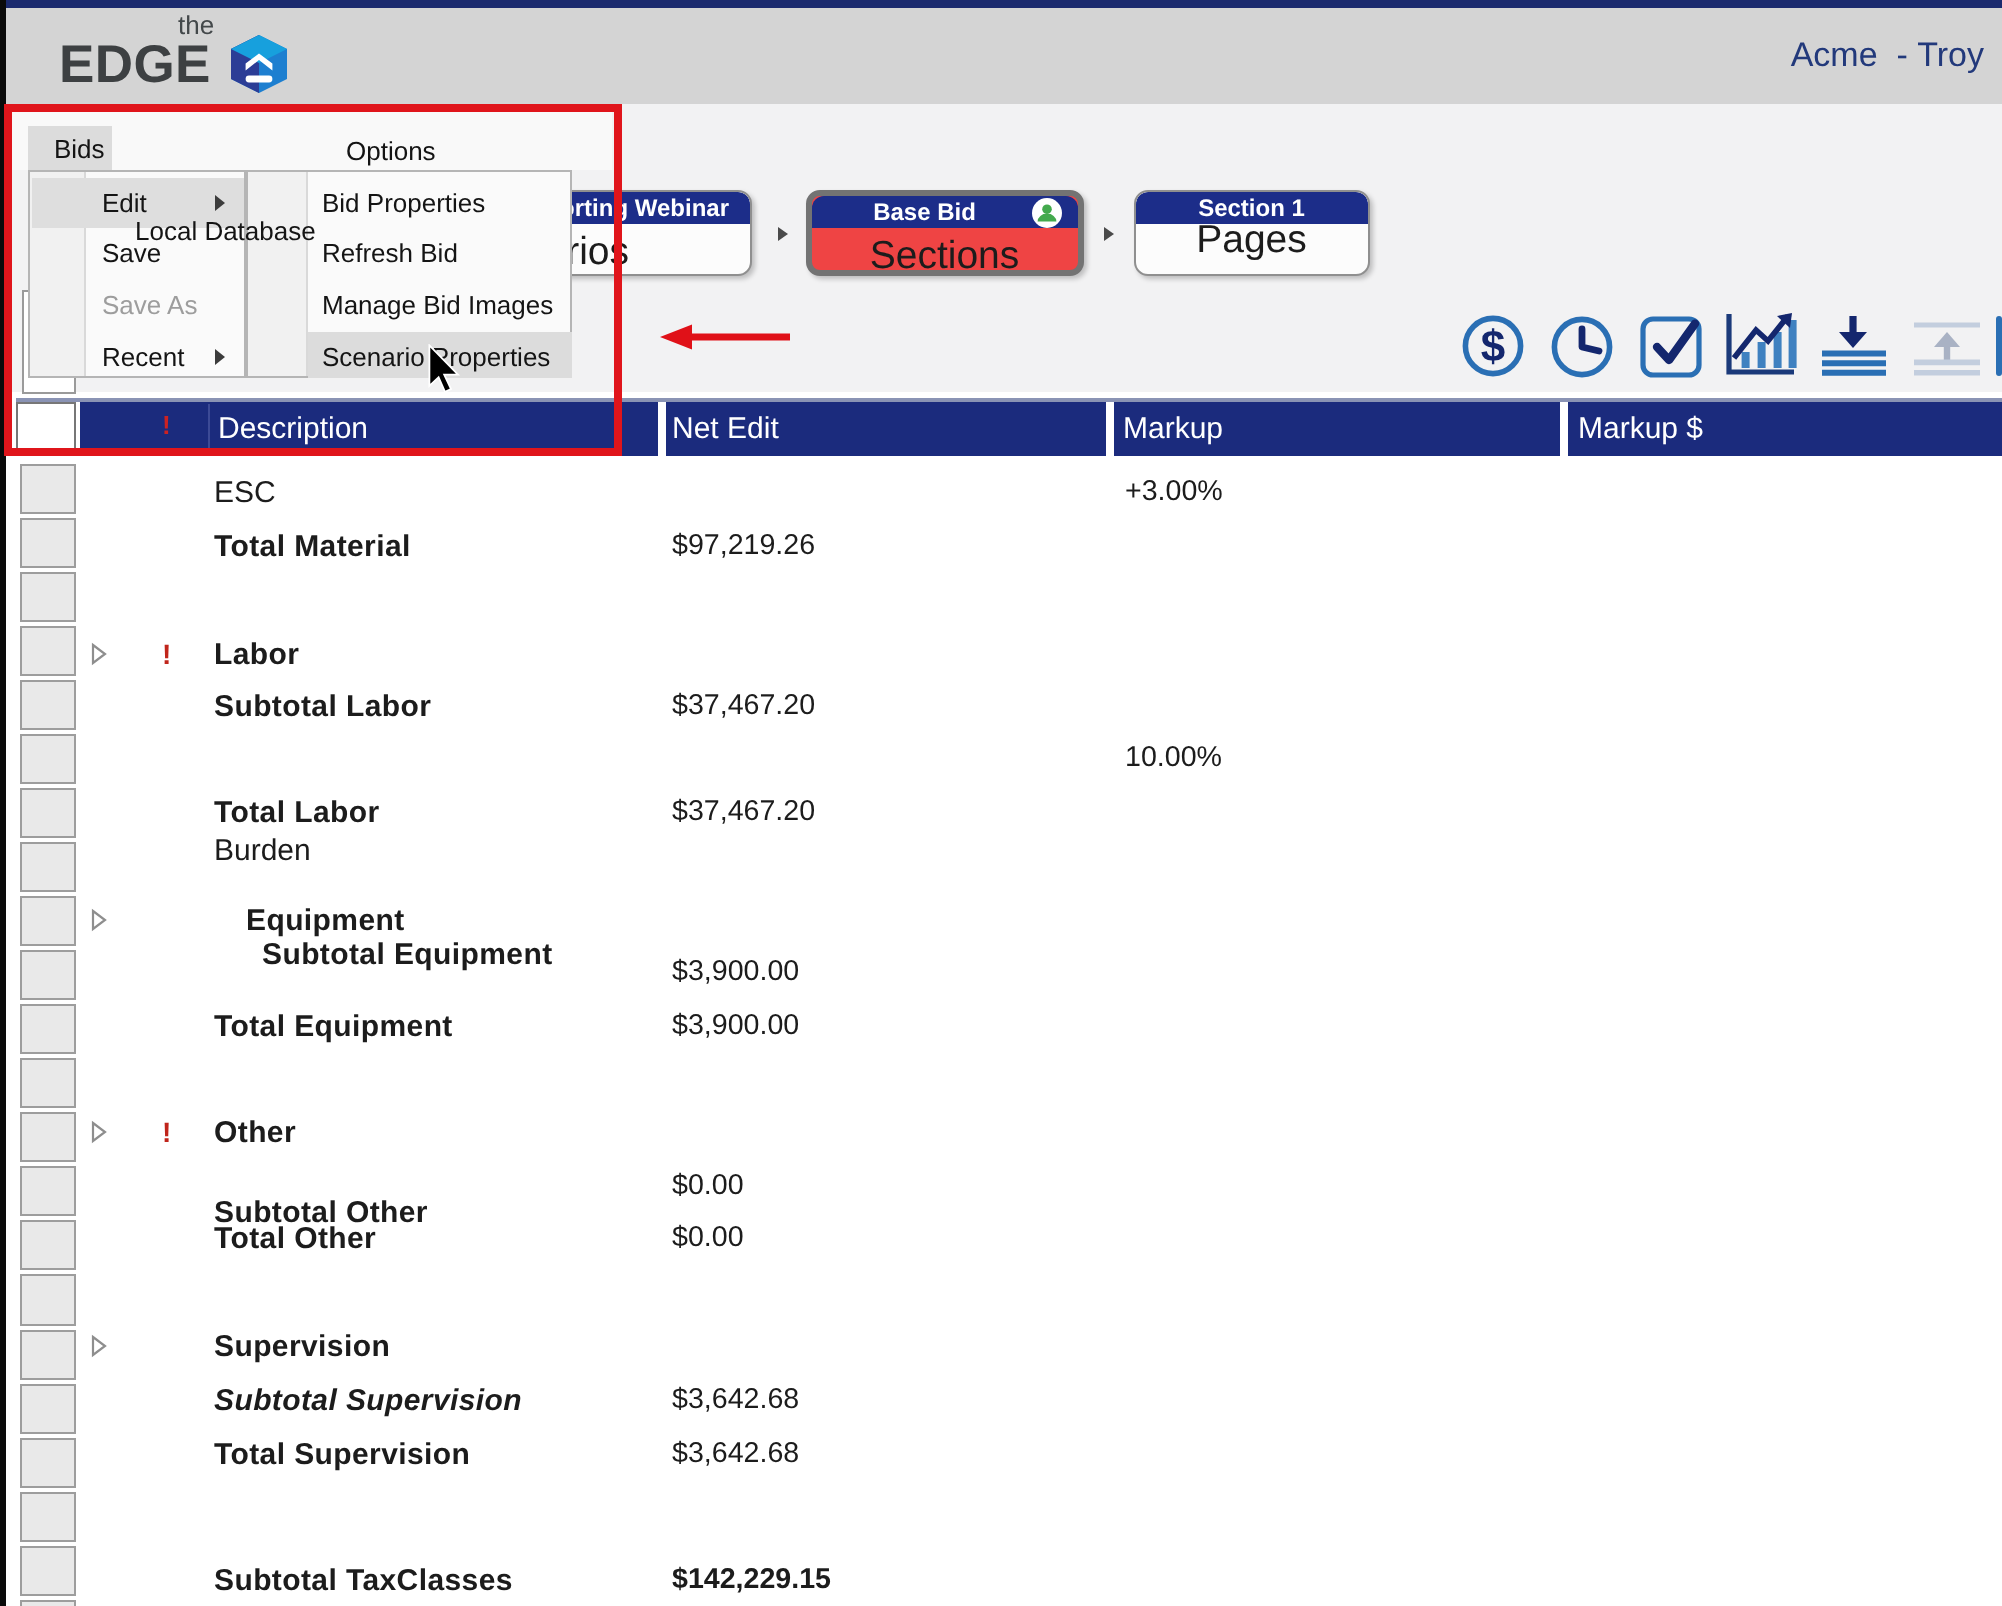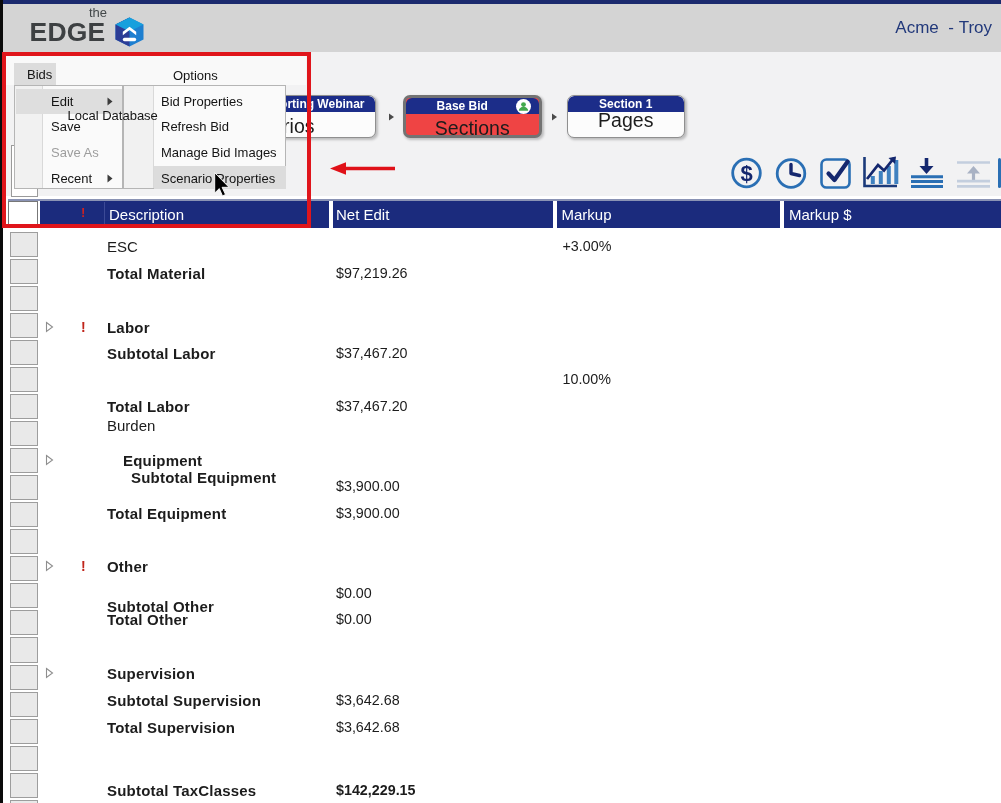--- a/index.html
+++ b/index.html
@@ -83,21 +83,21 @@
 <div class="abs" style="left:81px;top:558.3px;font-size:14px;font-weight:bold;color:#c0251b;">!</div>
 <svg class="abs" style="left:45px;top:560.3px;" width="9" height="12" viewBox="0 0 9 12">
     <polygon points="1.5,1.5 7.5,6 1.5,10.5" fill="none" stroke="#8e8e8e" stroke-width="1.1"></polygon>
   </svg>
 <div class="rowlab b" style="top:584.8px;margin-top:13px;">Subtotal Other</div>
 <div class="rowlab b" style="top:611.3px;">Total Other</div>
 <div class="rowlab b" style="top:665.3px;">Supervision</div>
 <svg class="abs" style="left:45px;top:667.3px;" width="9" height="12" viewBox="0 0 9 12">
     <polygon points="1.5,1.5 7.5,6 1.5,10.5" fill="none" stroke="#8e8e8e" stroke-width="1.1"></polygon>
   </svg>
-<div class="rowlab b" style="top:692.0px;">Subtotal Supervision</div>
+<div class="rowlab b" style="top:692.0px;font-style:italic;">Subtotal Supervision</div>
 <div class="rowlab b" style="top:718.5px;">Total Supervision</div>
 <div class="rowlab b" style="top:782.3px;">Subtotal TaxClasses</div>
 <div class="num" style="top:264.5px;">$97,219.26</div>
 <div class="num" style="top:345.2px;">$37,467.20</div>
 <div class="num" style="top:398.0px;">$37,467.20</div>
 <div class="num" style="top:478.3px;">$3,900.00</div>
 <div class="num" style="top:505.0px;">$3,900.00</div>
 <div class="num" style="top:584.8px;">$0.00</div>
 <div class="num" style="top:611.3px;">$0.00</div>
 <div class="num" style="top:692.0px;">$3,642.68</div>

